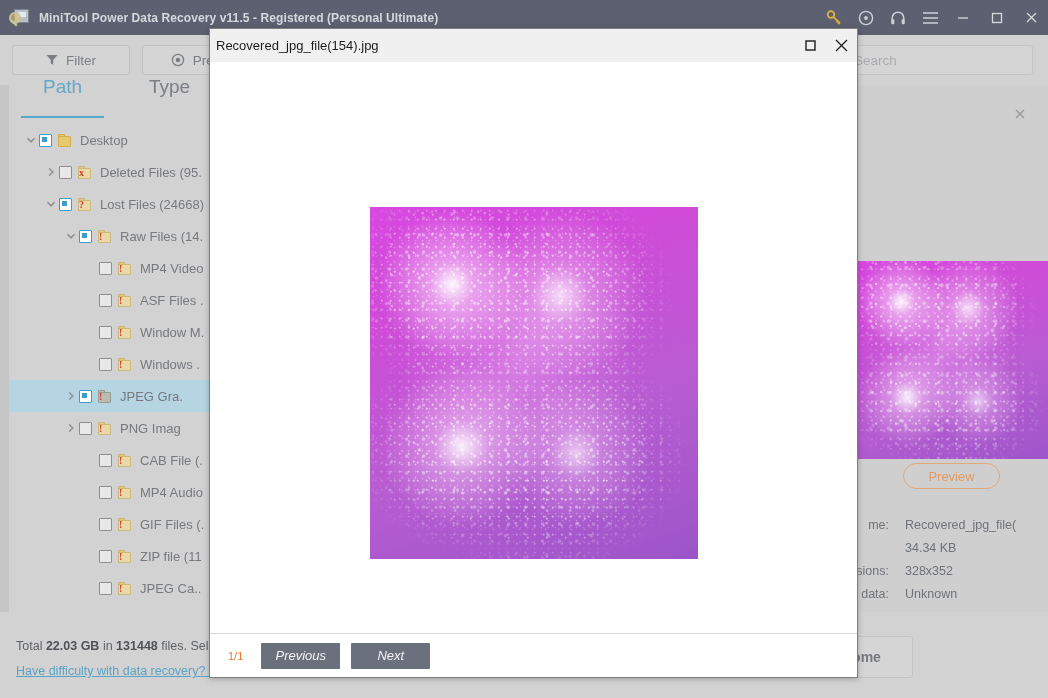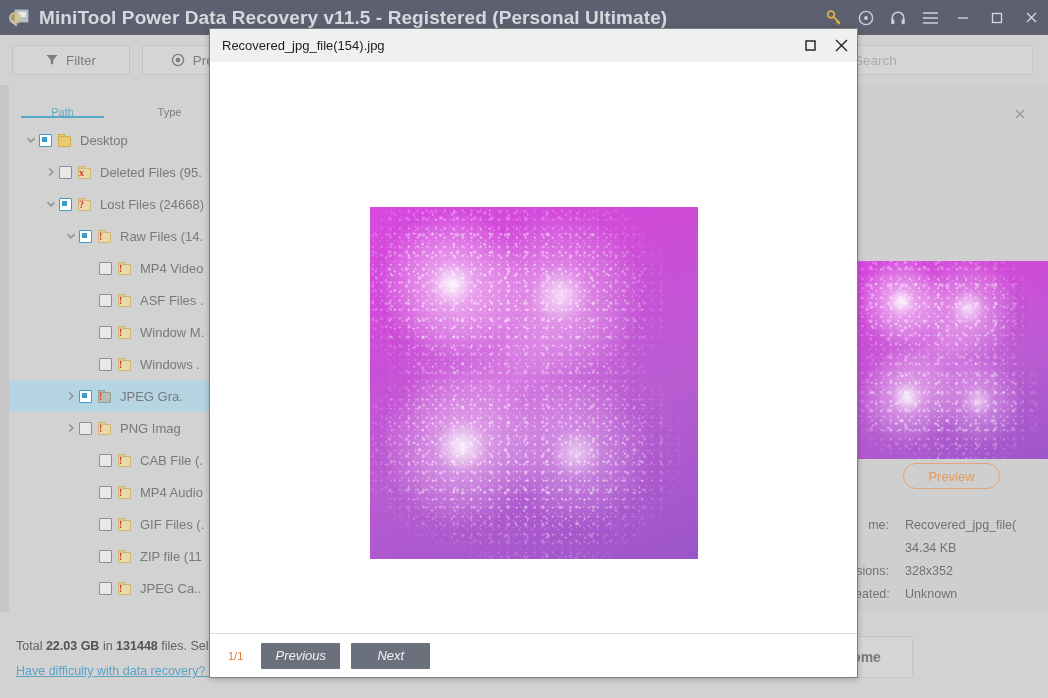--- a/index.html
+++ b/index.html
@@ -40,21 +40,21 @@
     position: absolute; left: 0px; top: 5px;
     width: 12px; height: 12px; border-radius: 50%;
     border: 2px solid #c9c2a0; background: rgba(230,200,110,.55);
   }
   .app-icon .handle {
     position: absolute; left: 1px; top: 15px;
     width: 8px; height: 2px; background: #cfc8a6;
     transform: rotate(45deg);
   }
   .app-title {
-    color: #d6d8de; font-size: 19px; font-weight: bold;
+    color: #d6d8de; font-size: 12px; font-weight: bold;
     letter-spacing: .1px; white-space: nowrap;
   }
   .tb-right {
     margin-left: auto; display: flex; align-items: center; height: 35px;
   }
   .tb-btn {
     width: 32px; height: 35px;
     display: flex; align-items: center; justify-content: center;
     color: #cdd0d6;
   }
@@ -105,22 +105,22 @@
     position: absolute; left: 9px; top: 85px;
     width: 215px; height: 527px;
     background: #d2d2d2;
     border-right: 1px solid #c0c0c0;
   }
   .tabs {
     display: flex; height: 33px; align-items: flex-end;
   }
   .tab {
     flex: 1; text-align: center;
-    font-size: 11px; color: #7b7e83;
-    padding-bottom: 0; position: relative;
+    font-size: 19px; color: #7b7e83;
+    padding-bottom: 20px; position: relative;
   }
   .tab.active { color: #63a8c9; }
   .tab.active:after {
     content: ""; position: absolute; left: 12px; right: 12px; bottom: 0;
     height: 2px; background: #59a7cb;
   }
   .tree { padding-top: 6px; }
   .tree-row {
     display: flex; align-items: center; height: 32px;
     white-space: nowrap; overflow: hidden;
@@ -250,21 +250,21 @@
     border: 1px solid #7f7f7f;
     box-shadow: 0 1px 6px rgba(0,0,0,.25);
     display: flex; flex-direction: column;
   }
   .modal-title {
     height: 33px; background: #f0f0f0;
     display: flex; align-items: center;
     border-bottom: 1px solid #f0f0f0;
   }
   .modal-title-text {
-    margin-left: 12px; font-size: 13px; color: #1d1d1d;
+    margin-left: 6px; font-size: 13px; color: #1d1d1d;
   }
   .modal-title-btns { margin-left: auto; display: flex; }
   .m-btn {
     width: 31px; height: 33px;
     display: flex; align-items: center; justify-content: center;
     color: #1d1d1d;
   }
   .modal-body {
     flex: 1; background: #ffffff;
     display: flex; align-items: center; justify-content: center;
@@ -666,21 +666,21 @@
         </div>
         <div class="rp-row">
           <div class="rp-key"></div>
           <div class="rp-val">34.34 KB</div>
         </div>
         <div class="rp-row">
           <div class="rp-key">sions:</div>
           <div class="rp-val">328x352</div>
         </div>
         <div class="rp-row">
-          <div class="rp-key">eated:</div>
+          <div class="rp-key">data:</div>
           <div class="rp-val">Unknown</div>
         </div>
         <div class="rp-row">
           <div class="rp-key">odified:</div>
           <div class="rp-val">Unknown</div>
         </div>
       </div>
   </div>
 
   <div class="bottombar">

